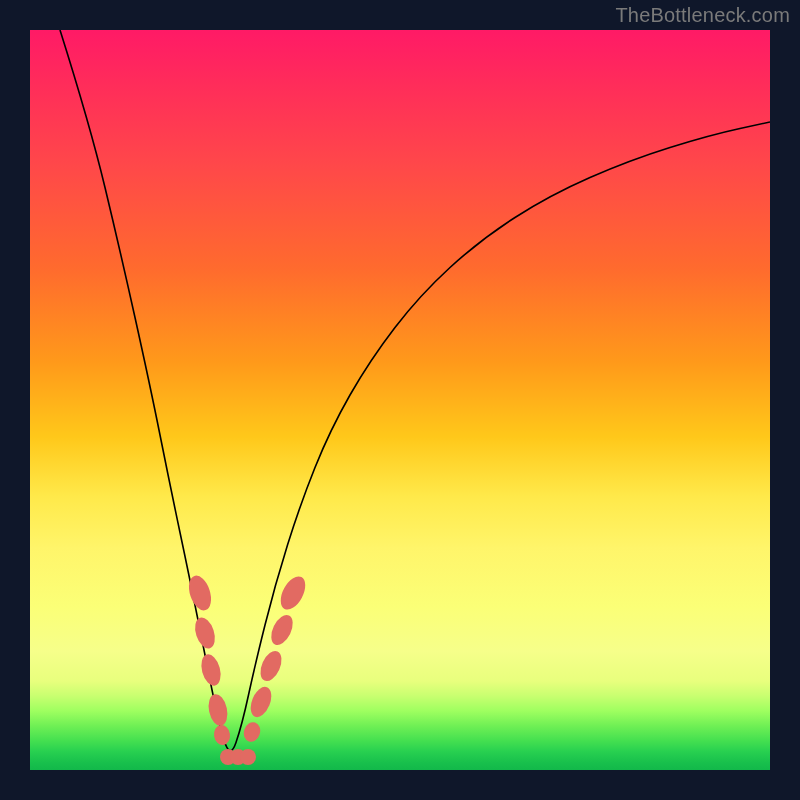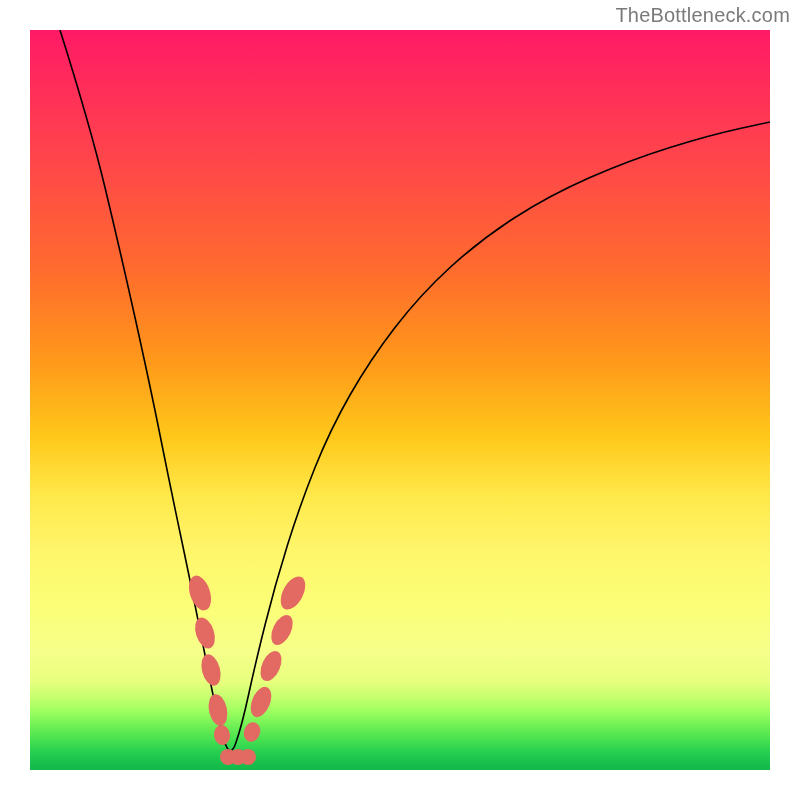--- a/index.html
+++ b/index.html
@@ -9,21 +9,21 @@
     height: 800px;
     background: #000;
     overflow: hidden;
   }
   .frame {
     position: absolute;
     top: 0;
     left: 0;
     width: 800px;
     height: 800px;
-    background: #ffffff;
+    background: #0f172a;
   }
   .plot {
     position: absolute;
     top: 30px;
     left: 30px;
     width: 740px;
     height: 740px;
     overflow: hidden;
   }
   .grad {

